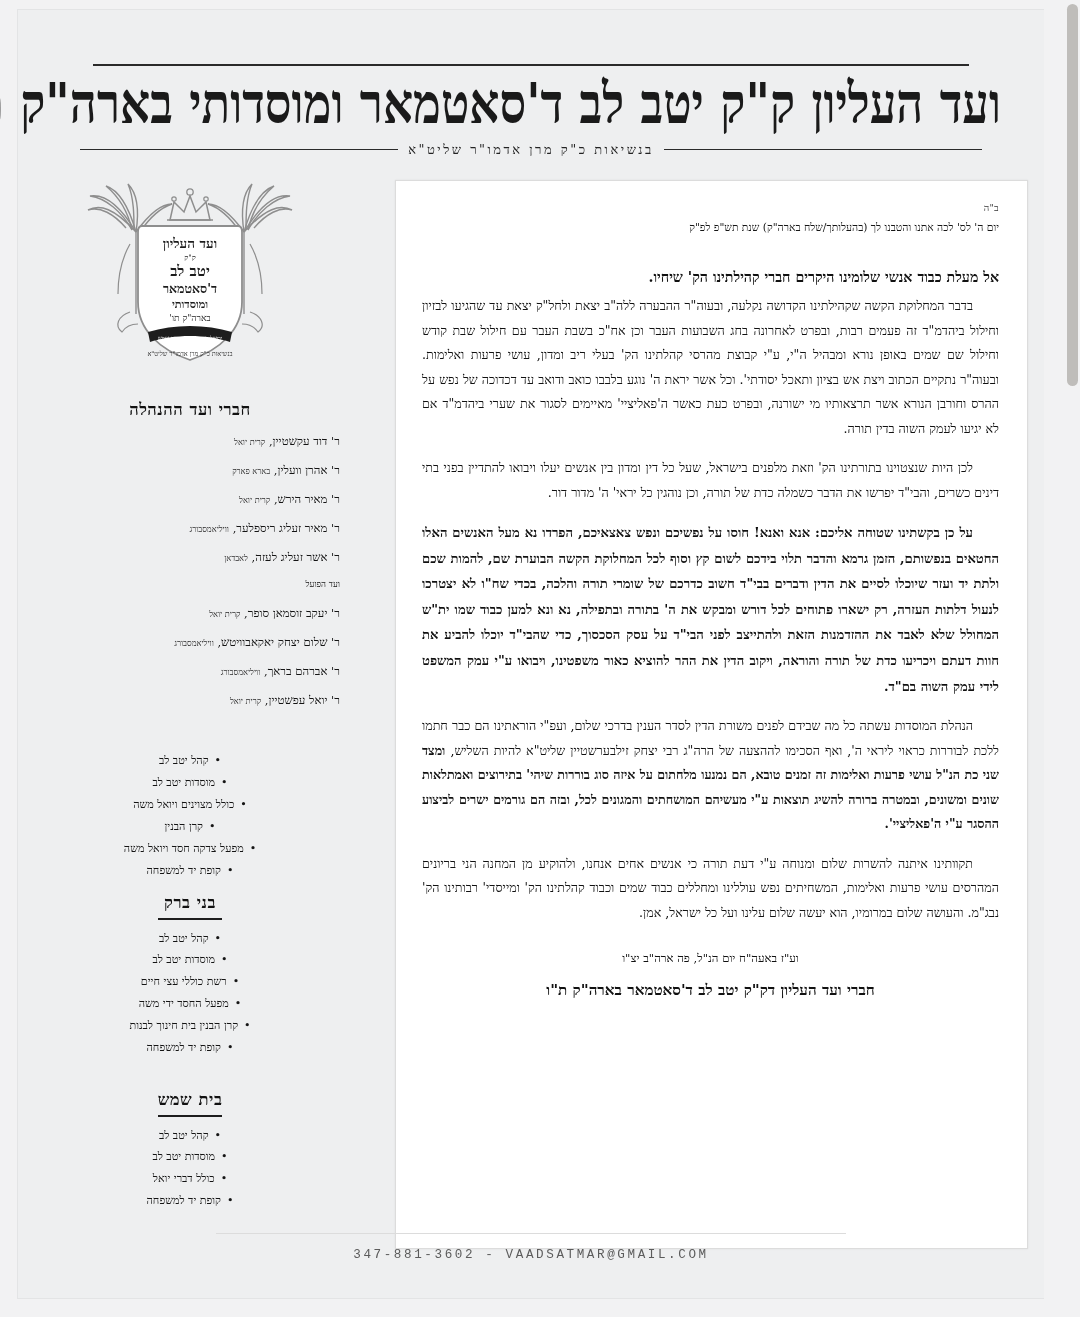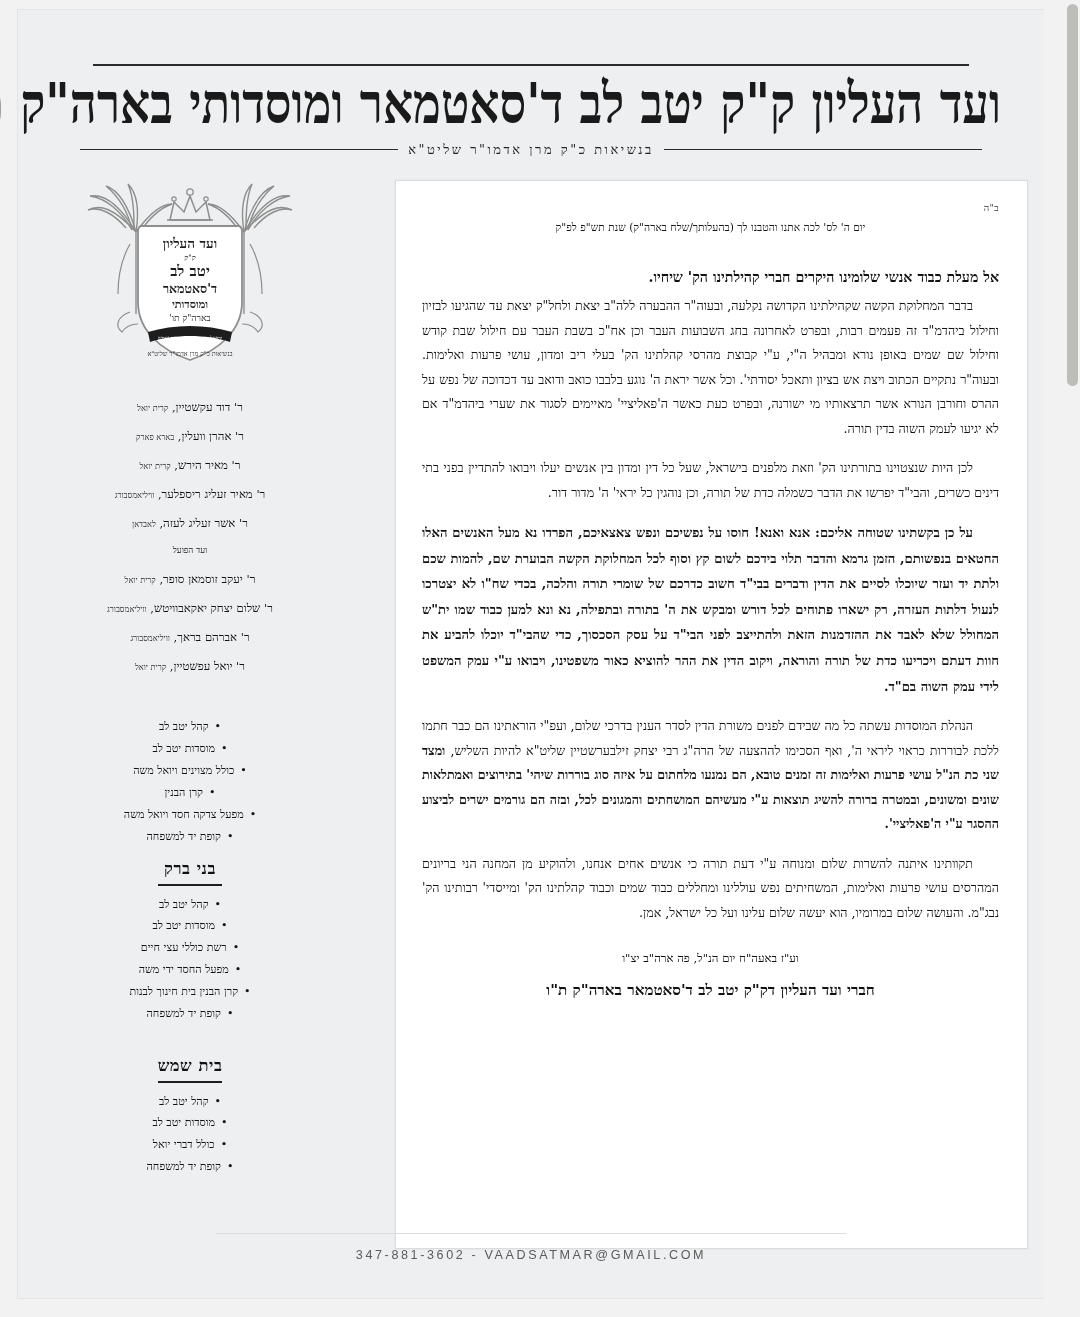--- a/index.html
+++ b/index.html
@@ -113,21 +113,21 @@
   }
   .bh {
     font-size: 9.5px;
     color: #333;
     text-align: right;
     margin: 0 0 1px 0;
     letter-spacing: .3px;
   }
   .datum {
     font-size: 10.7px;
-    text-align: center;
+    text-align: right;
     margin: 0 0 26px 0;
     color: #161616;
   }
   .salutation {
     font-weight: bold;
     font-size: 14.2px;
     text-align: right;
     line-height: 1.75;
     margin: 0 0 4px 0;
   }
@@ -204,21 +204,21 @@
     height: 2px;
     background: #1d1d1d;
   }
 
   .member {
     font-family: "DejaVu Serif", "Liberation Serif", serif;
     font-size: 11.6px;
     color: #141414;
     margin: 0 0 14px 0;
     line-height: 1.3;
-    text-align: center;
+    text-align: right;
   }
   .member .city {
     font-size: 8.2px;
     color: #2b2b2b;
   }
   .member.small-note {
     font-size: 8.6px;
     margin-bottom: 16px;
   }
 
@@ -252,21 +252,21 @@
     bottom: 26px;
     text-align: center;
   }
   .footer-rule {
     width: 630px;
     height: 1px;
     background: #dcdcdc;
     margin: 0 auto 14px auto;
   }
   #footer-contact {
-    font-family: Liberation Sans, sans-serif;
+    font-family: Liberation Mono, monospace;
     font-size: 12.6px;
     letter-spacing: 2.6px;
     color: #5b5b5b;
     direction: ltr;
   }
 
   
   #scrollbar-track {
     position: absolute;
     right: 0;
@@ -392,20 +392,21 @@
               <text x="116" y="147" font-size="9">בארה"ק תו'</text>
             </g>
 
             <path d="M74 158 C100 150 132 150 158 158 L156 168 C132 160 100 160 76 168 Z" fill="#1d1d1d"></path>
             <text x="116" y="166" font-size="5.6" fill="#ffffff" text-anchor="middle" font-family="DejaVu Serif, serif" direction="rtl">ירושלים · בני ברק · בית שמש</text>
             <text x="116" y="182" font-size="6.4" fill="#1c1c1c" text-anchor="middle" font-family="DejaVu Serif, serif" direction="rtl">בנשיאות כ"ק מרן אדמו"ר שליט"א</text>
           </svg>
         </div>
 
         <div class="rail-section">
+          <div class="rail-h">חברי ועד ההנהלה</div>
 
           <div class="member">
             <span>ר' דוד עקשטיין,</span>
             <span class="city">קרית יואל</span>
           </div>
           <div class="member">
             <span>ר' אהרן וועלין,</span>
             <span class="city">בארא פארק</span>
           </div>
           <div class="member">

